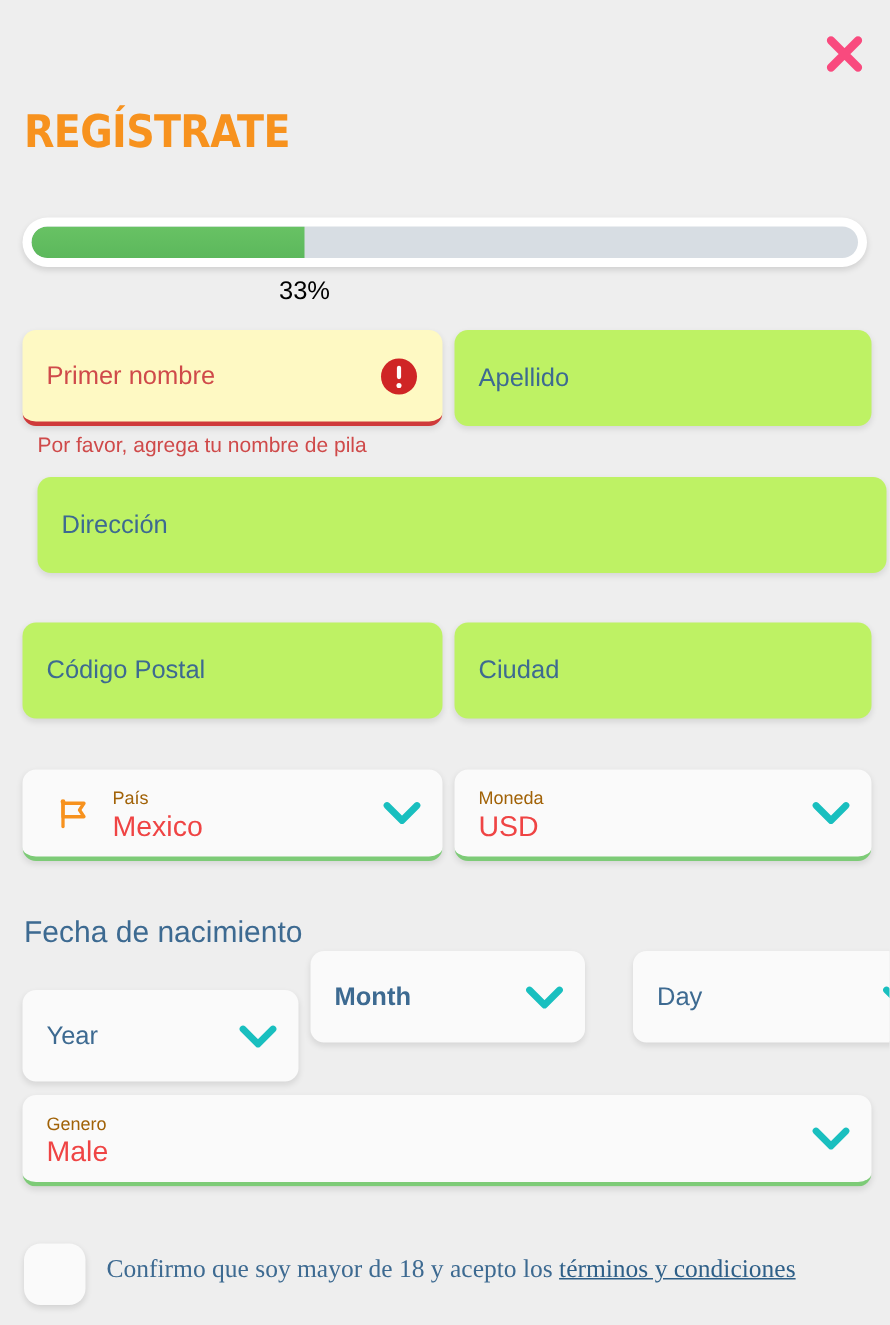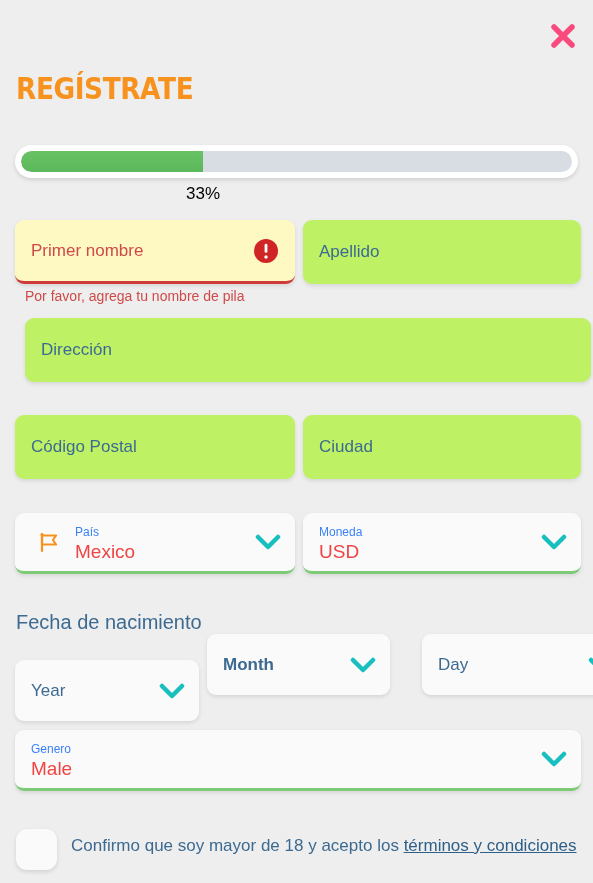--- a/index.html
+++ b/index.html
@@ -111,21 +111,21 @@
   .sel {
     position: absolute;
     background: #fafafa;
     border-radius: 9px;
     box-shadow: 0 2px 4px rgba(0,0,0,0.10);
   }
   .sel.filled { border-bottom: 3px solid #7dcb77; }
   .sel .sel-label {
     position: absolute;
     font-size: 12px;
-    color: #3b82f6;
+    color: #a16207;
     left: 60px; top: 12px;
     white-space: nowrap;
   }
   .sel.nolead .sel-label { left: 16px; }
   .sel .sel-value {
     position: absolute;
     font-size: 19px;
     color: #ef4444;
     left: 60px; top: 28px;
     white-space: nowrap;
@@ -169,20 +169,21 @@
     border-radius: 11px;
     box-shadow: 0 2px 4px rgba(0,0,0,0.12);
     cursor: pointer;
   }
   .terms-text {
     position: absolute;
     left: 71px; top: 836px;
     font-size: 17px;
     color: #3d6a91;
     white-space: nowrap;
+    font-family: Liberation Serif, serif;
   }
   .terms-link {
     color: #2e5f88;
     text-decoration: underline;
     cursor: pointer;
   }
 </style>
 </head>
 <body>
 

